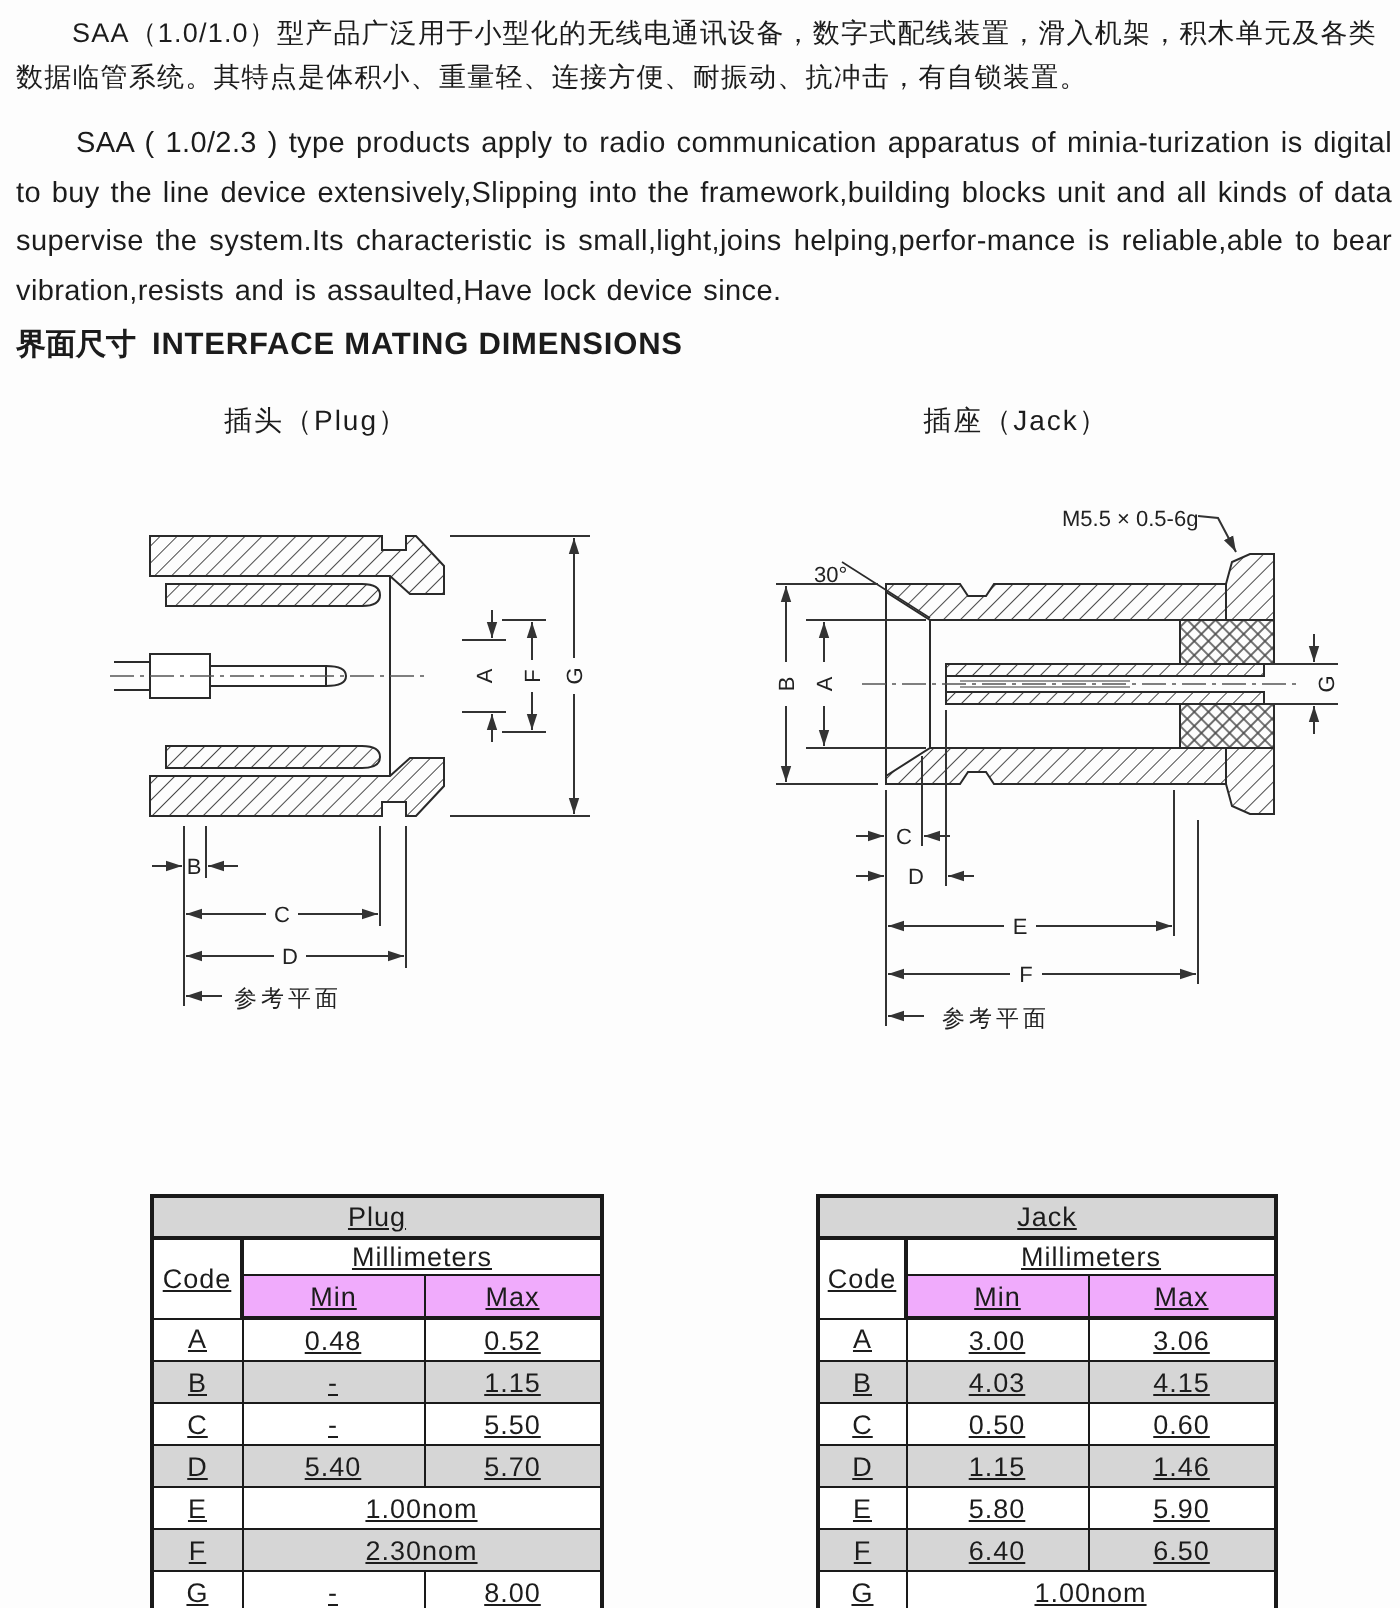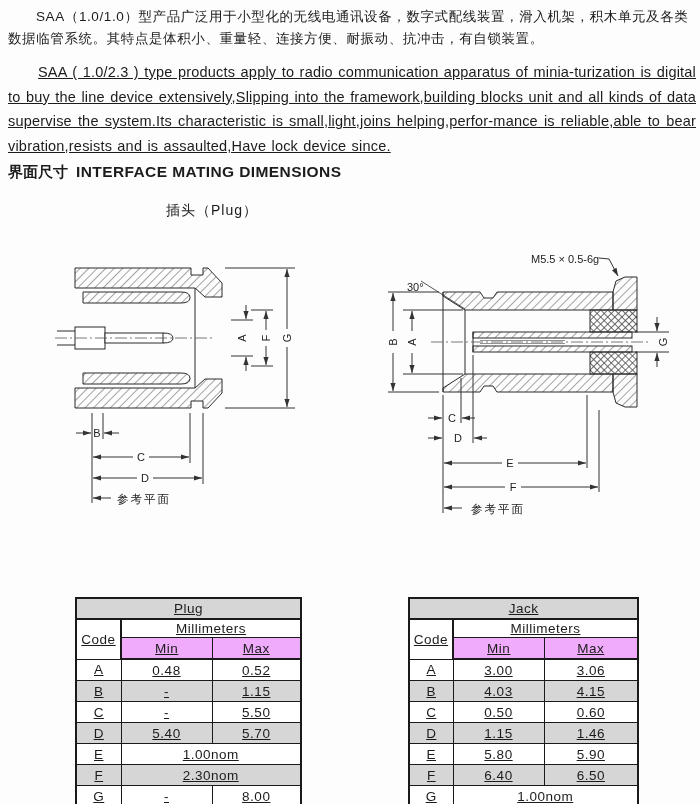--- a/index.html
+++ b/index.html
@@ -7,29 +7,29 @@
     position:relative;width:700px;height:804px;background:#fdfdfd;
     font-family:"Liberation Sans",sans-serif;color:#1c1c1c;overflow:hidden;
   }
   .intro-zh{
     position:absolute;left:8px;top:6px;width:686px;
     font-size:13.5px;line-height:22px;text-indent:28px;letter-spacing:0.6px;
   }
   .intro-en{
     position:absolute;left:8px;top:60px;width:688px;
     font-size:14.5px;line-height:24.5px;text-indent:30px;
-    text-align:justify;letter-spacing:0.2px;word-spacing:1px;text-decoration:underline;
+    text-align:justify;letter-spacing:0.2px;word-spacing:1px;
   }
   .section-heading{
     position:absolute;left:8px;top:163px;font-weight:bold;font-size:15px;
     white-space:nowrap;
   }
   .section-heading .en{font-size:15.5px;letter-spacing:0.4px;margin-left:8px;}
   .caption{
-    position:absolute;top:202px;width:200px;text-align:right;
+    position:absolute;top:202px;width:200px;text-align:center;
     font-size:14px;letter-spacing:1px;
   }
   .caption-plug{left:58px;}
   .caption-jack{left:408px;}
   .dwg{position:absolute;}
   .dwg-plug{left:45px;top:235px;}
   .dwg-jack{left:385px;top:235px;}
   .dwg text{font-family:"Liberation Sans",sans-serif;font-size:11px;fill:#222;stroke:none;}
   .dwg text.cjk{font-size:11.5px;letter-spacing:2px;}
   .spec-table{
@@ -53,20 +53,21 @@
 <body>
 
 <div class="page">
 
   <div class="intro-zh">SAA（1.0/1.0）型产品广泛用于小型化的无线电通讯设备，数字式配线装置，滑入机架，积木单元及各类数据临管系统。其特点是体积小、重量轻、连接方便、耐振动、抗冲击，有自锁装置。</div>
   <div class="intro-en">SAA ( 1.0/2.3 ) type products apply to radio communication apparatus of minia-turization is digital to buy the line device extensively,Slipping into the framework,building blocks unit and all kinds of data supervise the system.Its characteristic is small,light,joins helping,perfor-mance is reliable,able to bear vibration,resists and is assaulted,Have lock device since.</div>
 
   <div class="section-heading"><span>界面尺寸</span><span class="en">INTERFACE MATING DIMENSIONS</span></div>
 
   <div class="caption caption-plug">插头（Plug）</div>
+  <div class="caption caption-jack">插座（Jack）</div>
 
   <svg class="dwg dwg-plug" width="260" height="290" viewBox="0 0 260 290">
     <defs>
       <pattern id="p-h" width="6" height="6" patternUnits="userSpaceOnUse" patternTransform="rotate(45)">
         <line x1="0" y1="0" x2="0" y2="6" stroke="#4a4a4a" stroke-width="1"></line>
       </pattern>
       <marker id="p-ar" markerWidth="9" markerHeight="7" refX="8" refY="3" orient="auto">
         <path d="M0,0.4 L8,3 L0,5.6 Z" fill="#333" stroke="none"></path>
       </marker>
     </defs>

